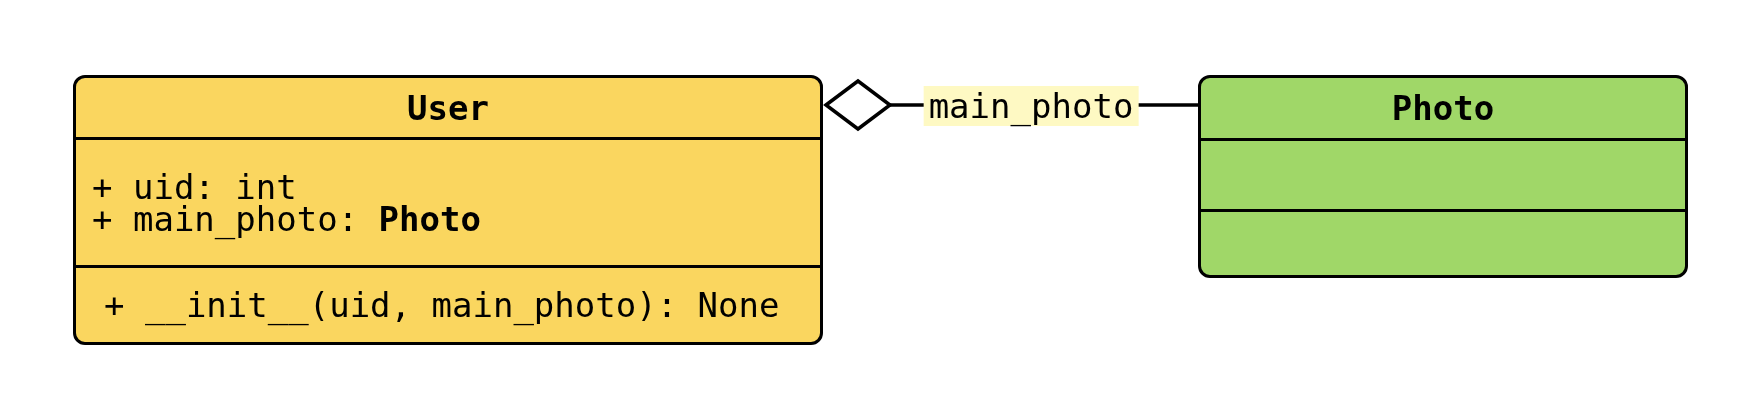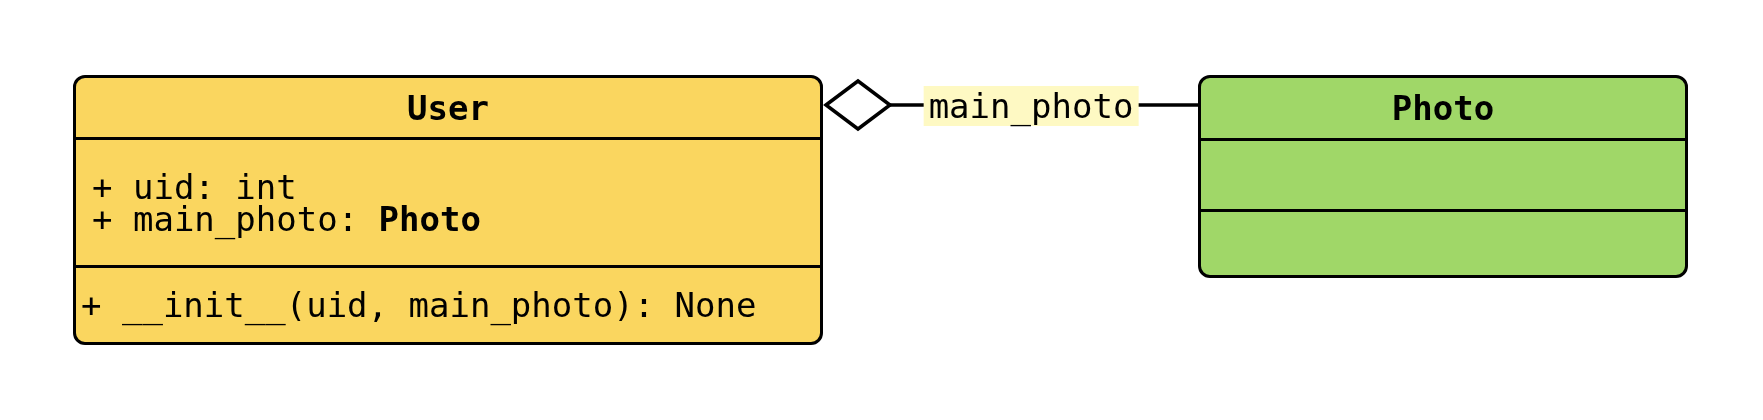--- a/index.html
+++ b/index.html
@@ -43,21 +43,21 @@
     padding-left: 16px;
     font-size: 34px;
     line-height: 32px;
     border-bottom: 3px solid #000000;
   }
   .row.methods {
     flex: 1;
     display: flex;
     flex-direction: column;
     justify-content: center;
-    padding-left: 5px;
+    padding-left: 28px;
     font-size: 34px;
     line-height: 32px;
   }
   .b { font-weight: bold; }
   .user-box  { left: 73px;   top: 75px; width: 750px; height: 270px; }
   .user-box .title   { height: 62px; }
   .user-box .attrs   { height: 128px; }
   .photo-box { left: 1198px; top: 75px; width: 490px; height: 203px; }
   .photo-box .title  { height: 63px; }
   .photo-box .attrs  { height: 71px; }

